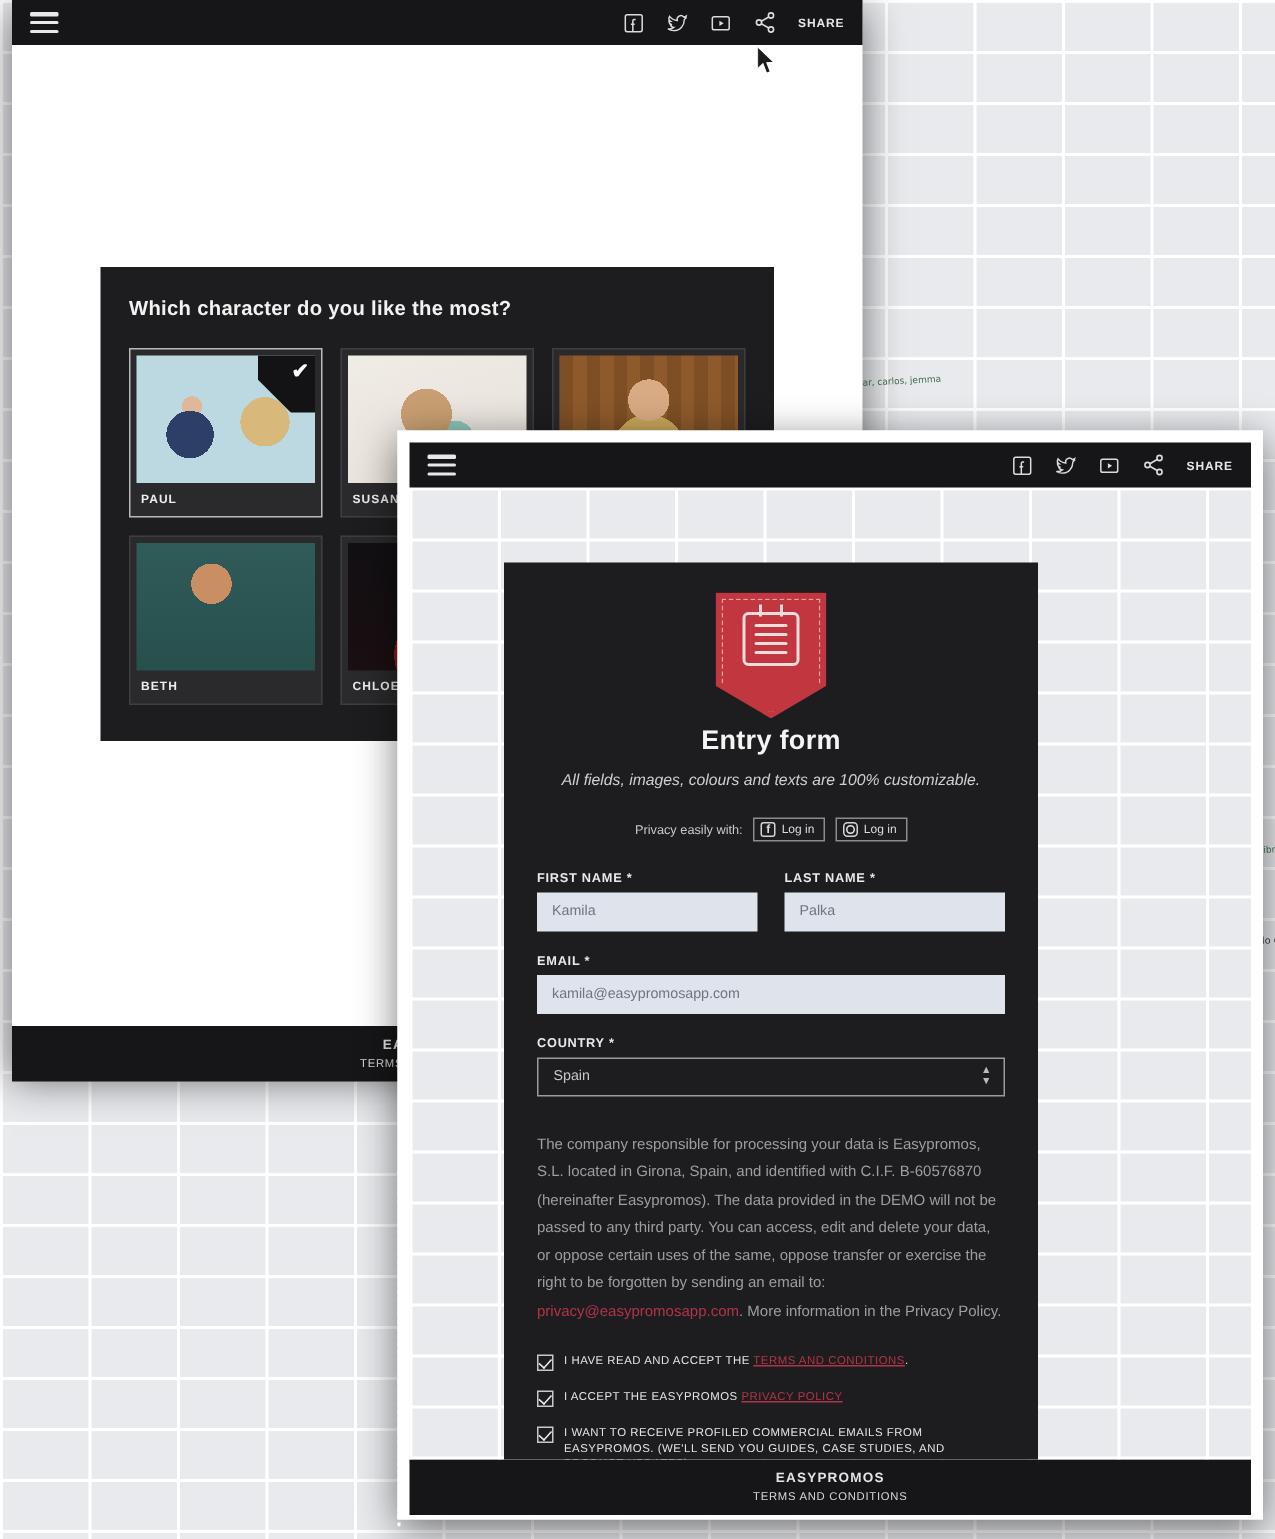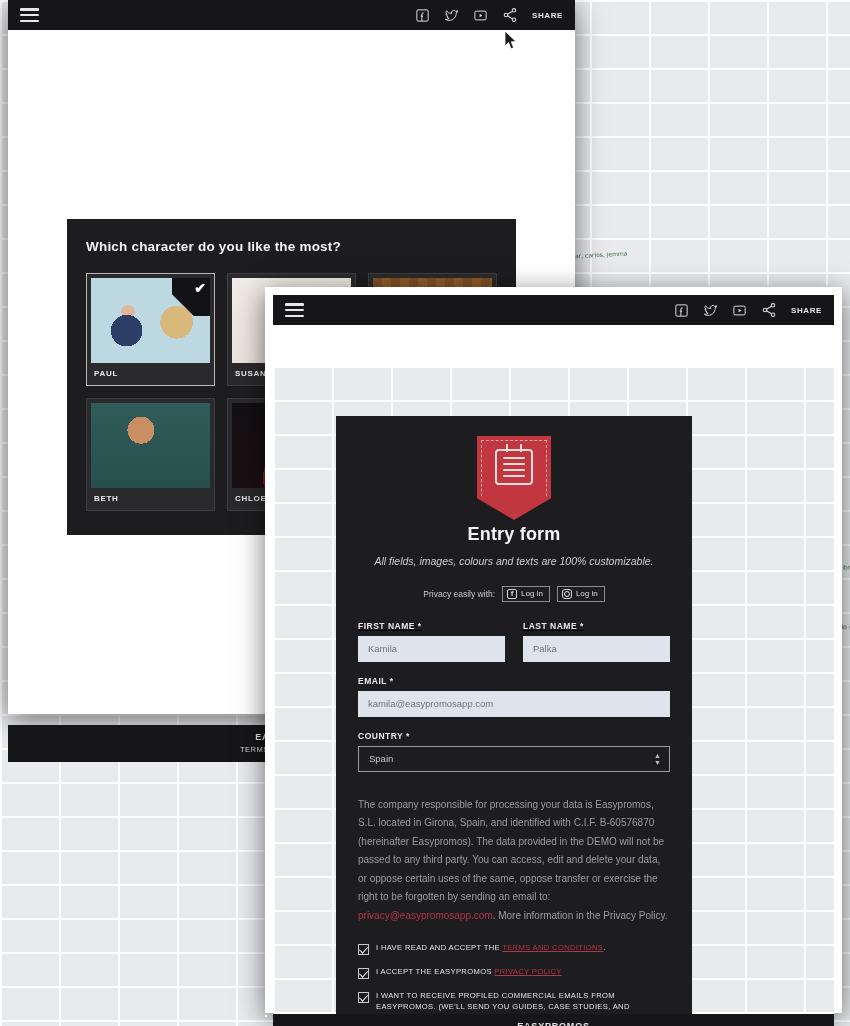--- a/index.html
+++ b/index.html
@@ -97,21 +97,20 @@
     font-size: 8px;
     letter-spacing: .6px;
     color: #e6e6e6;
     font-weight: bold;
     cursor: pointer;
   }
 
   .window-body {
     position: relative;
     overflow: hidden;
-    margin-top: 41px;
   }
 
   .footer {
     background: #161618;
     color: #e4e4e4;
     text-align: center;
     padding: 7px 0 8px;
   }
   .footer-brand { font-size: 9px; font-weight: bold; letter-spacing: .8px; }
   .footer-terms { font-size: 7.5px; letter-spacing: .5px; margin-top: 3px; opacity: .92; cursor: pointer; }
@@ -316,21 +315,21 @@
     background: #dfe3ec;
     border: none;
     height: 26px;
     padding: 0 10px;
     font-size: 9.5px;
     color: #6f7480;
     font-family: "Liberation Sans", sans-serif;
     outline: none;
   }
   .row2 { display: flex; gap: 18px; margin-bottom: 14px; }
-  .row2 > div { flex: 1; text-decoration: underline; }
+  .row2 > div { flex: 1; }
   .field-block { margin-bottom: 14px; }
 
   .select-input {
     width: 100%;
     height: 26px;
     background: #1d1d1f;
     border: 1px solid #9b9b9f;
     color: #c7c7ca;
     font-size: 9.5px;
     padding: 0 40px 0 10px;

